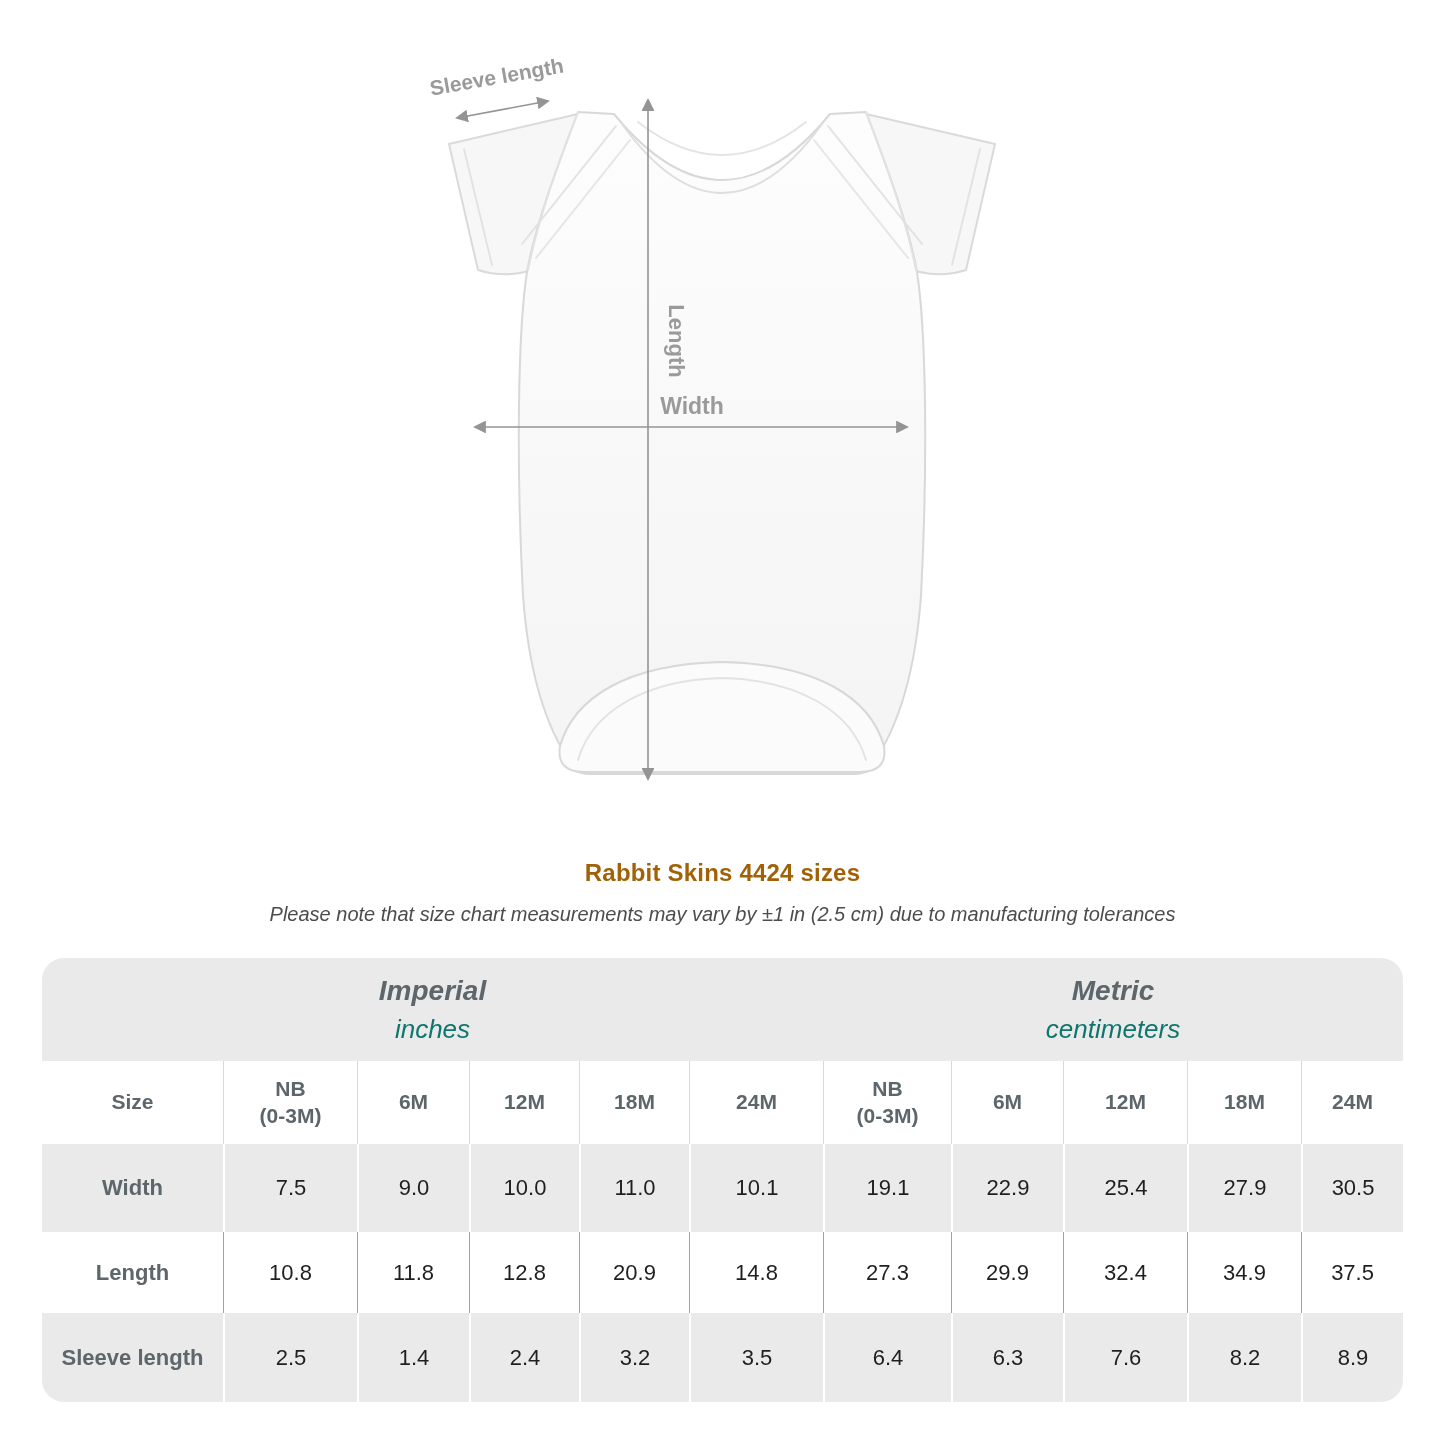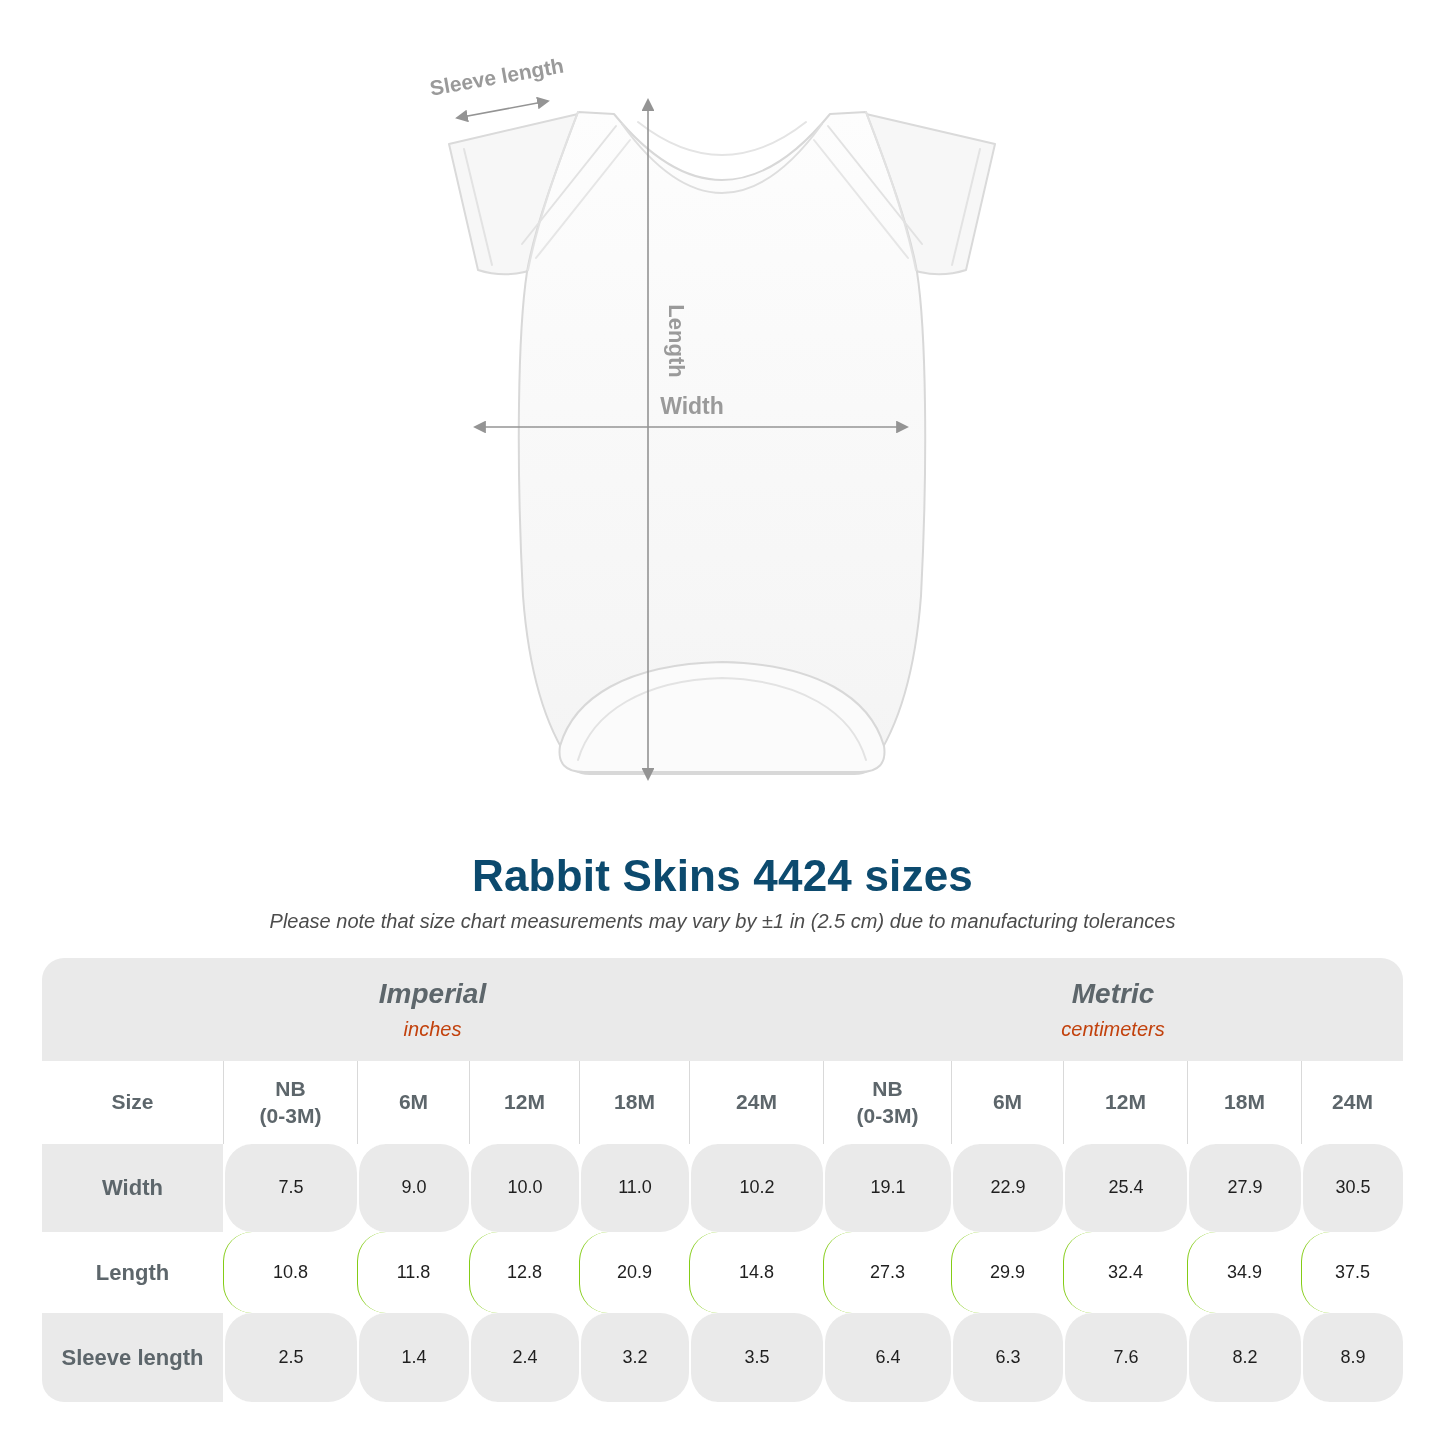--- a/index.html
+++ b/index.html
@@ -6,48 +6,48 @@
   .page{
     position:relative;width:1445px;height:1445px;background:#ffffff;
     font-family:"Liberation Sans", sans-serif;overflow:hidden;
   }
   
   .diagram{position:absolute;left:0;top:0;}
   .measure-label{font-family:"Liberation Sans", sans-serif;font-weight:bold;fill:#9a9a9a;}
   
   .caption{position:absolute;left:0;top:843px;width:1445px;text-align:center;}
   .caption h1{
-    margin:8px;font-size:44px;font-weight:bold;color:#0c4a6e;letter-spacing:0.2px;
+    margin:16px;font-size:24px;font-weight:bold;color:#a16207;letter-spacing:0.2px;
   }
   .caption p{
     margin:9px 0 0 0;font-size:20px;font-style:italic;color:#4c4c4c;
   }
   
   .table-wrap{
     position:absolute;left:42px;top:958px;width:1361px;height:444px;
     border-radius:22px;overflow:hidden;
   }
   table.size-table{
     width:1361px;height:444px;border-collapse:separate;border-spacing:0;
     table-layout:fixed;font-family:"Liberation Sans", sans-serif;
   }
   td{vertical-align:middle;text-align:center;padding:14px;}
   
   tr.band td{background:#eaeaea;}
   .band-name{font-size:28px;font-weight:bold;font-style:italic;color:#5d666b;line-height:1;}
-  .band-unit{font-size:20px;font-style:italic;color:#c2410c;margin-top:11px;line-height:1;}
+  .band-unit{font-size:26px;font-style:italic;color:#0f766e;margin-top:11px;line-height:1;}
   
   tr.colhead td{
     background:#ffffff;color:#5d666b;font-weight:bold;font-size:21px;line-height:1.3;
     white-space:pre-line;
   }
   tr.colhead td + td{border-left:1px solid #d9d9d9;}
   
   td.rowlabel{color:#5d666b;font-weight:bold;font-size:22px;}
-  td.val{color:#1f1f1f;font-size:18px;border-radius:29px;}
+  td.val{color:#1f1f1f;font-size:22px;}
   tr.shade td{background:#eaeaea;}
   tr.shade td + td{border-left:2px solid #ffffff;}
   tr.plain td{background:#ffffff;}
   tr.plain td + td{border-left:1px solid #84cc16;}
 </style>
 </head>
 <body>
 
 <div class="page">
 
@@ -161,21 +161,21 @@
         <td>18M</td>
         <td>24M</td>
       </tr>
 
       <tr class="shade" style="height:88px">
         <td class="rowlabel">Width</td>
         <td class="val">7.5</td>
         <td class="val">9.0</td>
         <td class="val">10.0</td>
         <td class="val">11.0</td>
-        <td class="val">10.2</td>
+        <td class="val">10.1</td>
         <td class="val">19.1</td>
         <td class="val">22.9</td>
         <td class="val">25.4</td>
         <td class="val">27.9</td>
         <td class="val">30.5</td>
       </tr>
 
       <tr class="plain" style="height:81px">
         <td class="rowlabel">Length</td>
         <td class="val">10.8</td>

